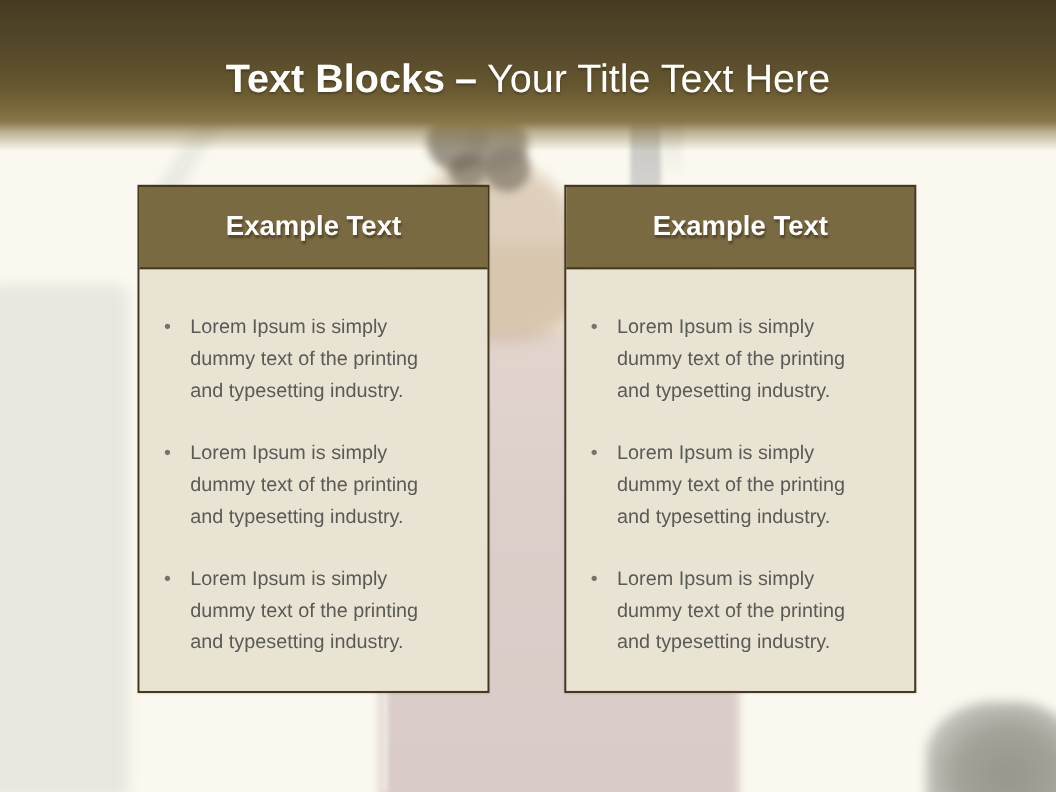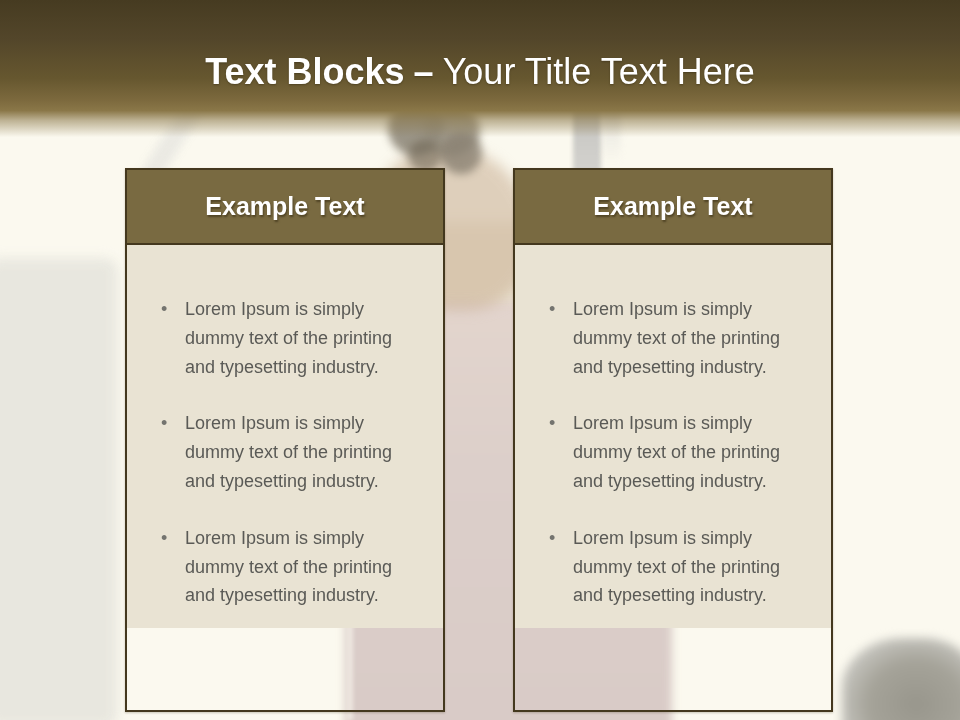--- a/index.html
+++ b/index.html
@@ -89,21 +89,21 @@
     font-size:36px; line-height:1.1;
     text-shadow:0 1px 2px rgba(30,22,5,0.35);
     white-space:nowrap;
   }
   .slide-title .t-bold { font-weight:700; }
   .slide-title .t-sep  { font-weight:700; margin:0 9px; }
   .slide-title .t-reg  { font-weight:400; }
 
   
   .text-box {
-    position:absolute; top:168px; width:320px; height:544px;
+    position:absolute; top:168px; width:320px; height:462px;
     border:2px solid var(--box-border,#44381e);
     box-sizing:border-box;
     box-shadow:0 1px 2px rgba(60,48,20,0.25);
   }
   .text-box.left  { left:125px; }
   .text-box.right { left:513px; }
   .box-header {
     height:73px;
     background: var(--box-header-bg,#796a41);
     border-bottom:2px solid var(--box-border,#44381e);
@@ -112,21 +112,21 @@
   .box-header span {
     color:#ffffff; font-weight:700; font-size:25px;
     text-shadow:1px 2px 2px rgba(40,30,10,0.5);
   }
   .box-body {
     background: var(--box-body-bg,#e9e3d3);
     height:383px;
     padding:34px 12px 0 15px;
     box-sizing:border-box;
   }
-  .bullet-list { margin:16px; padding:0; list-style:none; }
+  .bullet-list { margin:4px; padding:0; list-style:none; }
   .bullet-list li {
     position:relative;
     padding-left:27px;
     margin-bottom:28px;
     font-size:18px;
     line-height:1.6;
     color: var(--bullet-text,#5a5a56);
     white-space:pre-line;
   }
   .bullet-list li::before {

